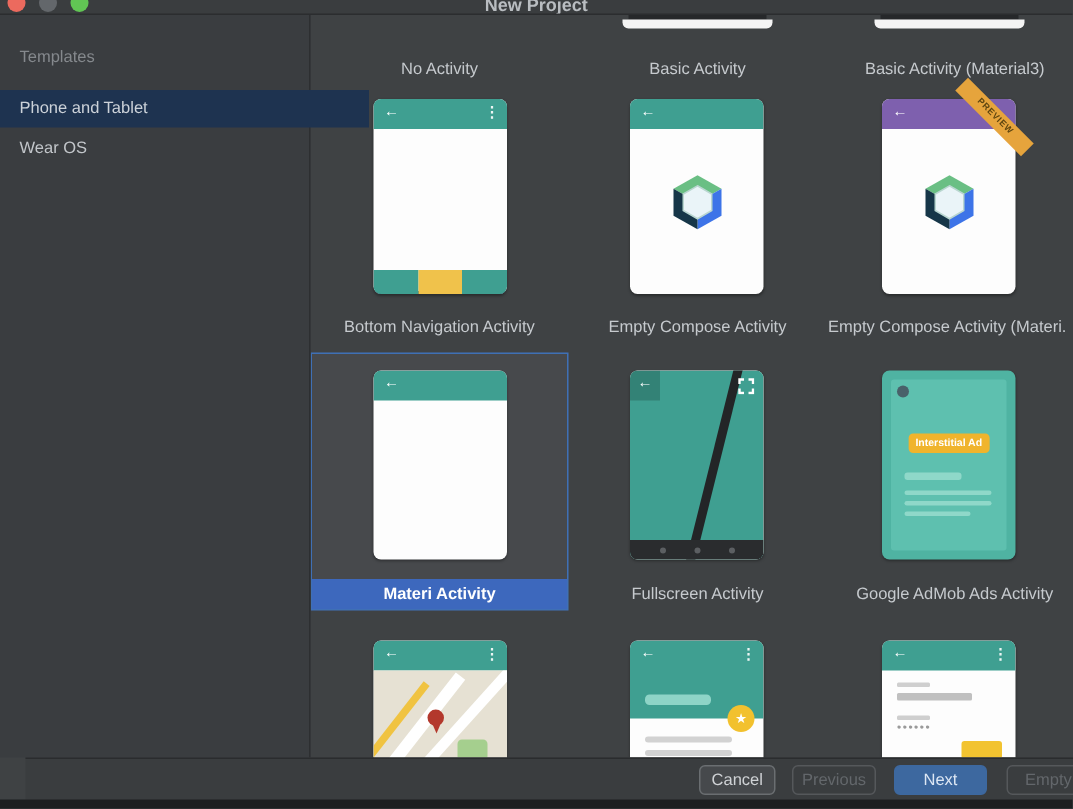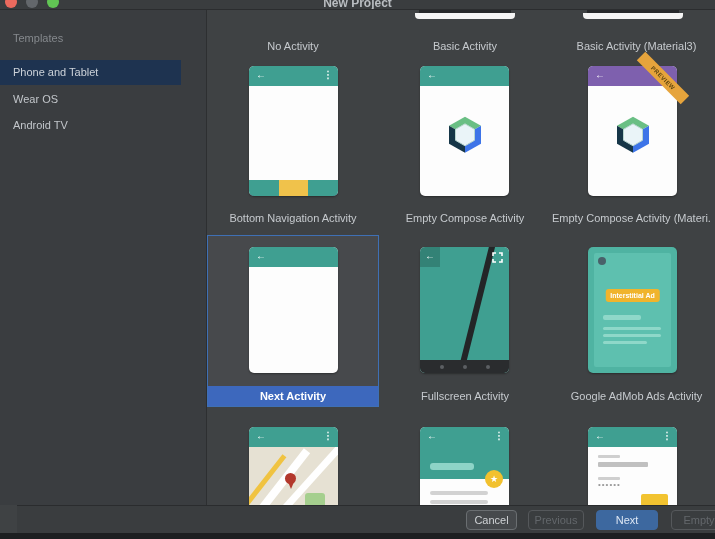--- a/index.html
+++ b/index.html
@@ -13,21 +13,21 @@
     font-size:12px; font-weight:bold; color:#b9bdc1; }
   .light { position:absolute; top:-4px; width:12px; height:12px; border-radius:50%; }
   #light-close { left:5px;  background:#ec6a5e; }
   #light-min   { left:26px; background:#63676b; }
   #light-zoom  { left:47px; background:#61c554; }
 
   
   #sidebar { position:absolute; left:0; top:10px; width:207px; height:495px;
     background:#3a3d40; border-right:1px solid #2d2f31; z-index:10; }
   #sidebar-header { position:absolute; left:13px; top:22px; font-size:11px; color:#85898d; }
-  .side-item { position:absolute; left:0; width:181px; height:25px; line-height:25px;
+  .side-item { position:absolute; left:0; width:246px; height:25px; line-height:25px;
     padding-left:13px; font-size:11px; color:#c2c6ca; cursor:default; }
   .side-item.sel { background:#1e3350; color:#ccd2d9; }
 
   
   #main { position:absolute; left:207px; top:10px; width:508px; height:495px;
     background:#3f4244; overflow:hidden; }
   .tile-label { position:absolute; height:14px; font-size:11px; color:#c6cace;
     text-align:center; white-space:nowrap; }
 
   
@@ -131,21 +131,20 @@
   <span class="light" id="light-close"></span>
   <span class="light" id="light-min"></span>
   <span class="light" id="light-zoom"></span>
   <div id="win-title">New Project</div>
 </div>
 
 <div id="sidebar">
   <div id="sidebar-header">Templates</div>
   <div class="side-item sel" style="top:50px">Phone and Tablet</div>
   <div class="side-item" style="top:77px">Wear OS</div>
-  <div class="side-item" style="top:103px">Android TV</div>
 </div>
 
 <div id="main">
 
   <div class="sliver" style="left:208px; top:0">
     <i class="dark"></i>
       <i class="white"></i>
   </div>
   <div class="sliver" style="left:376px; top:0">
     <i class="dark"></i>
@@ -195,21 +194,21 @@
   <div class="tile-label" style="left:0; top:202px; width:172px">Bottom Navigation Activity</div>
   <div class="tile-label" style="left:345px; top:202px; width:163px; text-align:left; overflow:hidden">Empty Compose Activity (Materi.</div>
   <div class="tile-label" style="left:172px; top:202px; width:172px">Empty Compose Activity</div>
 
   <div id="sel-tile">
     <div class="card" style="left:41px; top:11px; height:126px">
       <div class="appbar">
         <span class="back">←</span>
       </div>
     </div>
-    <div id="sel-label">Next Activity</div>
+    <div id="sel-label">Materi Activity</div>
   </div>
 
   <div class="card" style="left:213px; top:237px; height:126px">
     <div class="fs-body">
       <div class="fs-stripe"></div>
       <div class="fs-back">
         <span class="back" style="left:5px">←</span>
       </div>
       <svg style="position:absolute; right:6px; top:5px" width="11" height="11" viewBox="0 0 11 11">
         <path d="M1 4V1h3M7 1h3v3M10 7v3H7M4 10H1V7" stroke="#fff" stroke-width="1.6" fill="none"></path>

